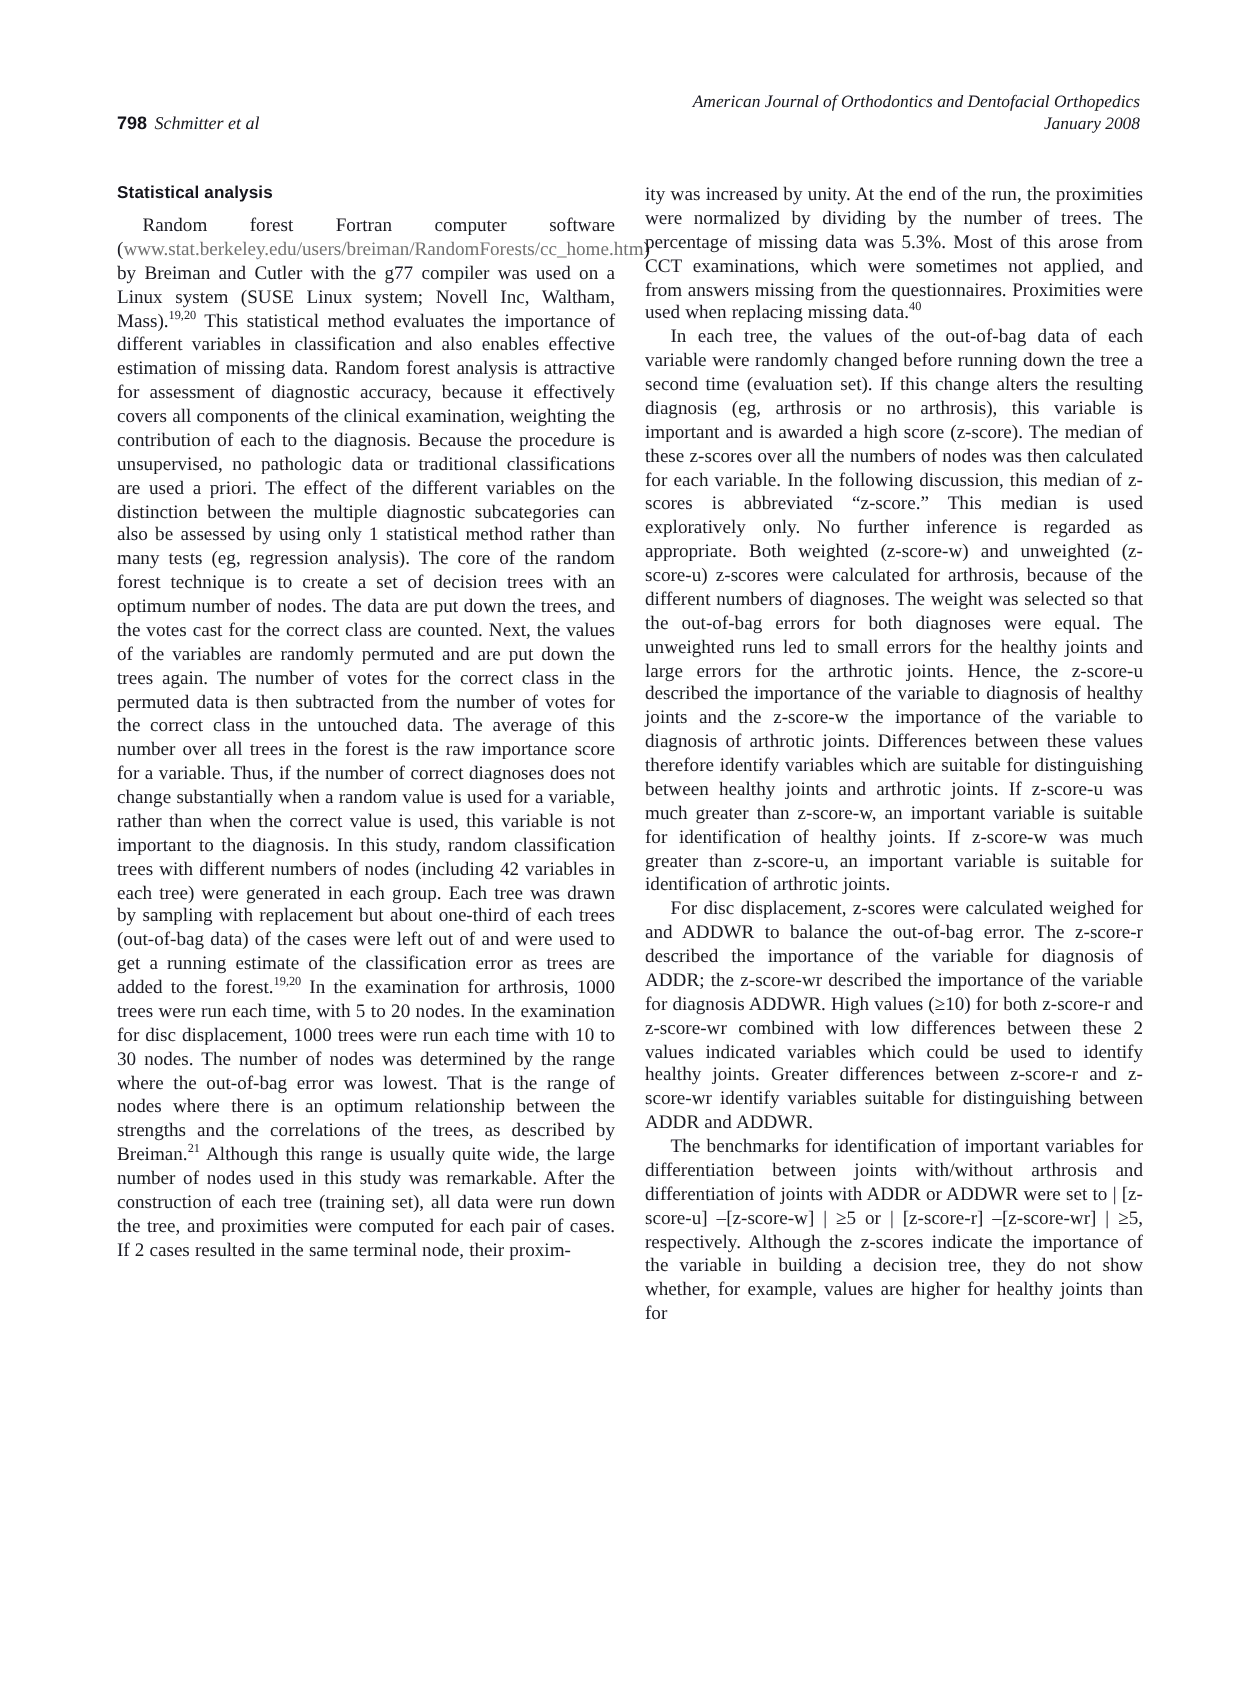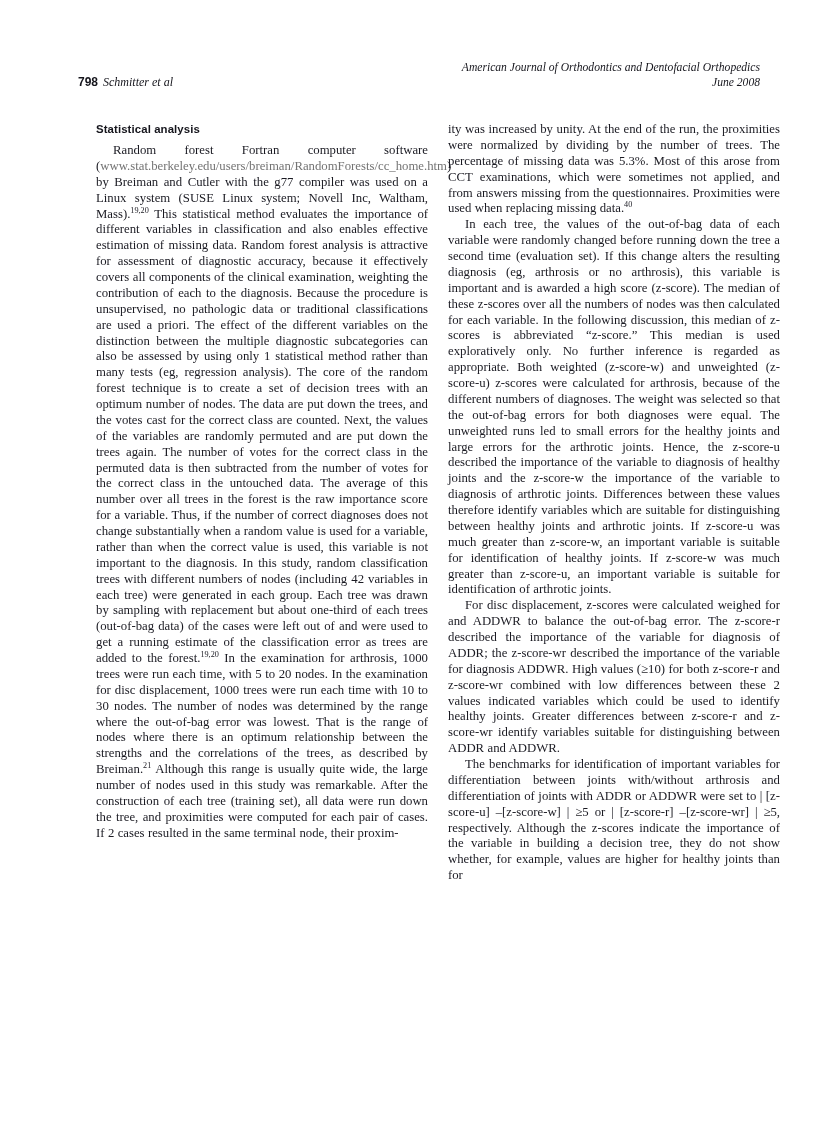--- a/index.html
+++ b/index.html
@@ -49,21 +49,21 @@
     font-style: italic;
     font-size: 11.6px;
     line-height: 15px;
     color: #15151c;
     white-space: nowrap;
   }
 
   
   .columns {
     position: absolute;
-    left: 96px;
+    left: 78px;
     top: 122px;
     width: 684px;
     height: 935px;
     display: flex;
     gap: 20px;
   }
   .col {
     width: 332px;
   }
 
@@ -107,21 +107,21 @@
 <body>
 
 <div class="page">
 
   <div class="running-head">
     <div class="rh-left">
       <span class="folio">798</span><span class="authors">Schmitter et al</span>
     </div>
     <div class="rh-right">
       <div>American Journal of Orthodontics and Dentofacial Orthopedics</div>
-      <div>June 2008</div>
+      <div>January 2008</div>
     </div>
   </div>
 
   <div class="columns">
 
     <div class="col">
       <h2 class="section-title">Statistical analysis</h2>
       <p class="body"><span>Random forest Fortran computer software (</span><a class="extlink" href="#">www.stat.berkeley.edu/users/breiman/RandomForests/cc_home.htm</a><span>) by Breiman and Cutler with the g77 compiler was used on a Linux system (SUSE Linux system; Novell Inc, Waltham, Mass).</span><sup>19,20</sup><span> This statistical method evaluates the importance of different variables in classification and also enables effective estimation of missing data. Random forest analysis is attractive for assessment of diagnostic accuracy, because it effectively covers all components of the clinical examination, weighting the contribution of each to the diagnosis. Because the procedure is unsupervised, no pathologic data or traditional classifications are used a priori. The effect of the different variables on the distinction between the multiple diagnostic subcategories can also be assessed by using only 1 statistical method rather than many tests (eg, regression analysis). The core of the random forest technique is to create a set of decision trees with an optimum number of nodes. The data are put down the trees, and the votes cast for the correct class are counted. Next, the values of the variables are randomly permuted and are put down the trees again. The number of votes for the correct class in the permuted data is then subtracted from the number of votes for the correct class in the untouched data. The average of this number over all trees in the forest is the raw importance score for a variable. Thus, if the number of correct diagnoses does not change substantially when a random value is used for a variable, rather than when the correct value is used, this variable is not important to the diagnosis. In this study, random classification trees with different numbers of nodes (including 42 variables in each tree) were generated in each group. Each tree was drawn by sampling with replacement but about one-third of each trees (out-of-bag data) of the cases were left out of and were used to get a running estimate of the classification error as trees are added to the forest.</span><sup>19,20</sup><span> In the examination for arthrosis, 1000 trees were run each time, with 5 to 20 nodes. In the examination for disc displacement, 1000 trees were run each time with 10 to 30 nodes. The number of nodes was determined by the range where the out-of-bag error was lowest. That is the range of nodes where there is an optimum relationship between the strengths and the correlations of the trees, as described by Breiman.</span><sup>21</sup><span> Although this range is usually quite wide, the large number of nodes used in this study was remarkable. After the construction of each tree (training set), all data were run down the tree, and proximities were computed for each pair of cases. If 2 cases resulted in the same terminal node, their proxim-</span></p>
     </div>
 

